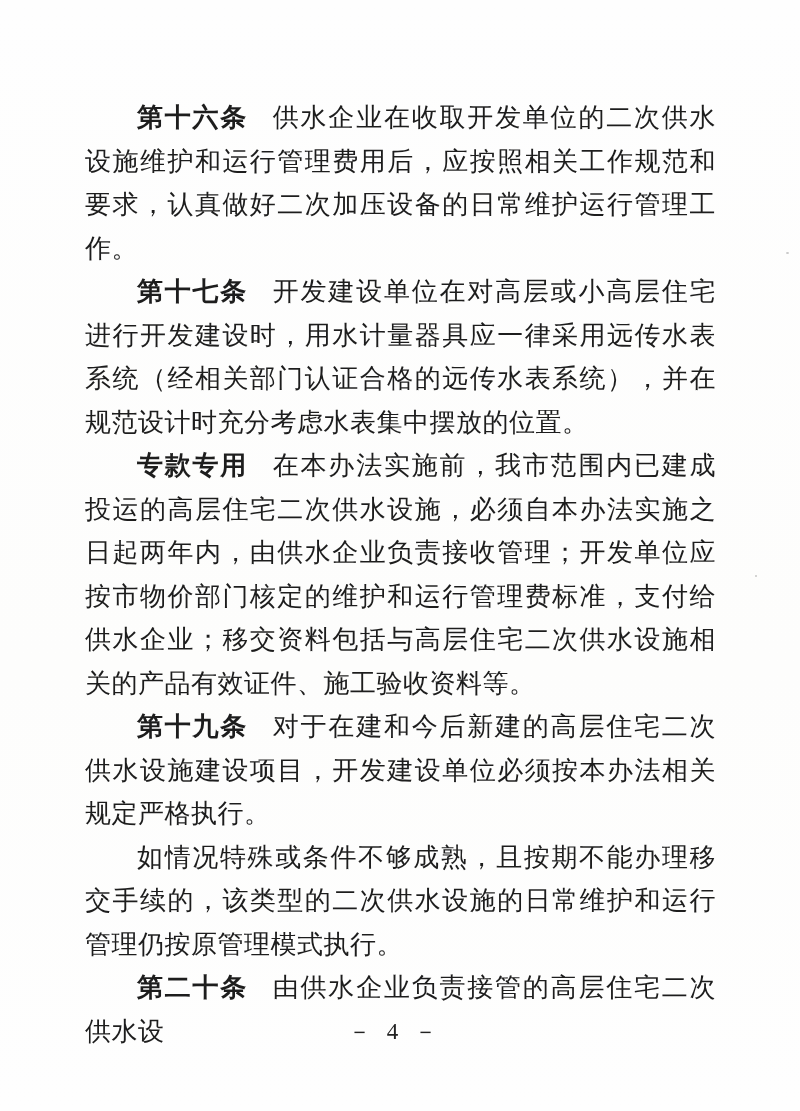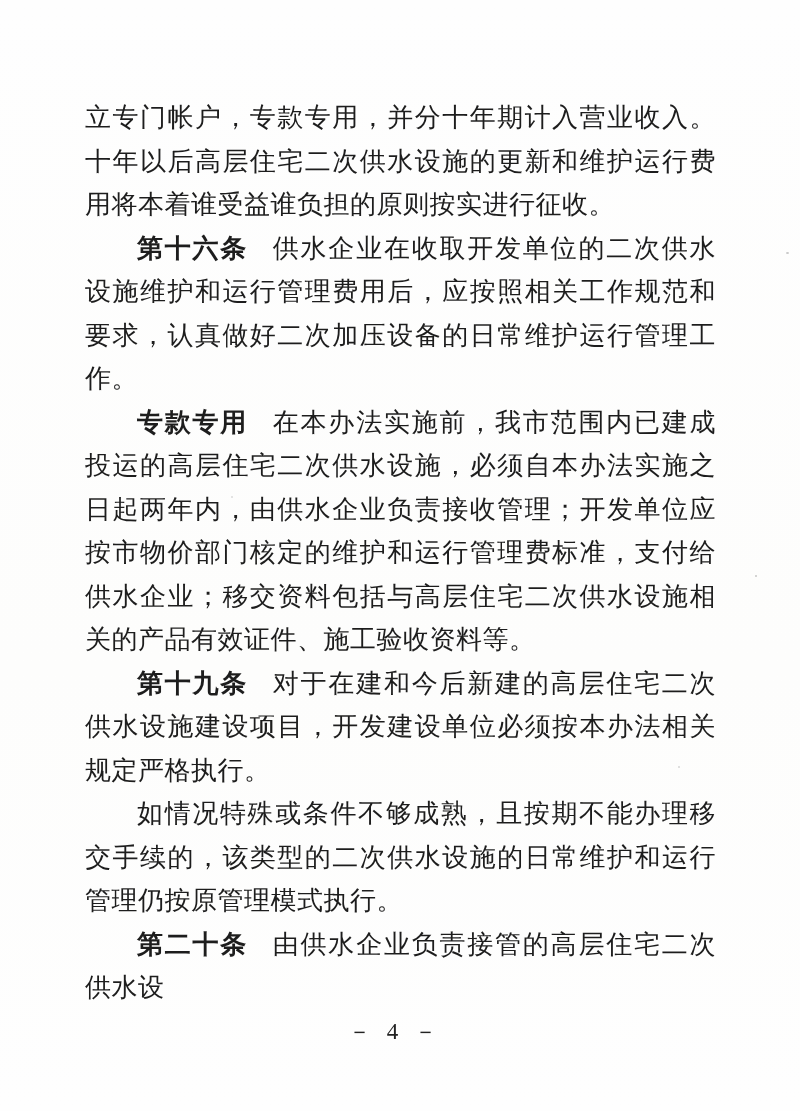--- a/index.html
+++ b/index.html
@@ -65,24 +65,24 @@
   .speck.s3 { left: 231px; top: 496px; width: 2px; height: 2px; opacity: 0.35; }
   .speck.s4 { left: 678px; top: 766px; width: 2px; height: 2px; opacity: 0.4; }
 </style>
 </head>
 <body>
 
 <div class="page">
 
   <div class="content">
 
-    <p class="continuation"><span>立专门帐户，专款专用，并分十年期计入营业收入。十年以后高层住宅二次供水设施的更新和维护运行费用将本着谁受益谁负担的原则按实进行征收。</span></p>
 
     <p><span class="term">第十六条</span><span>供水企业在收取开发单位的二次供水设施维护和运行管理费用后，应按照相关工作规范和要求，认真做好二次加压设备的日常维护运行管理工作。</span></p>
 
+    <p><span class="term">第十七条</span><span>开发建设单位在对高层或小高层住宅进行开发建设时，用水计量器具应一律采用远传水表系统（经相关部门认证合格的远传水表系统），并在规范设计时充分考虑水表集中摆放的位置。</span></p>
 
     <p><span class="term">专款专用</span><span>在本办法实施前，我市范围内已建成投运的高层住宅二次供水设施，必须自本办法实施之日起两年内，由供水企业负责接收管理；开发单位应按市物价部门核定的维护和运行管理费标准，支付给供水企业；移交资料包括与高层住宅二次供水设施相关的产品有效证件、施工验收资料等。</span></p>
 
     <p><span class="term">第十九条</span><span>对于在建和今后新建的高层住宅二次供水设施建设项目，开发建设单位必须按本办法相关规定严格执行。</span></p>
 
     <p><span>如情况特殊或条件不够成熟，且按期不能办理移交手续的，该类型的二次供水设施的日常维护和运行管理仍按原管理模式执行。</span></p>
 
     <p><span class="term">第二十条</span><span>由供水企业负责接管的高层住宅二次供水设</span></p>
 
   </div>

